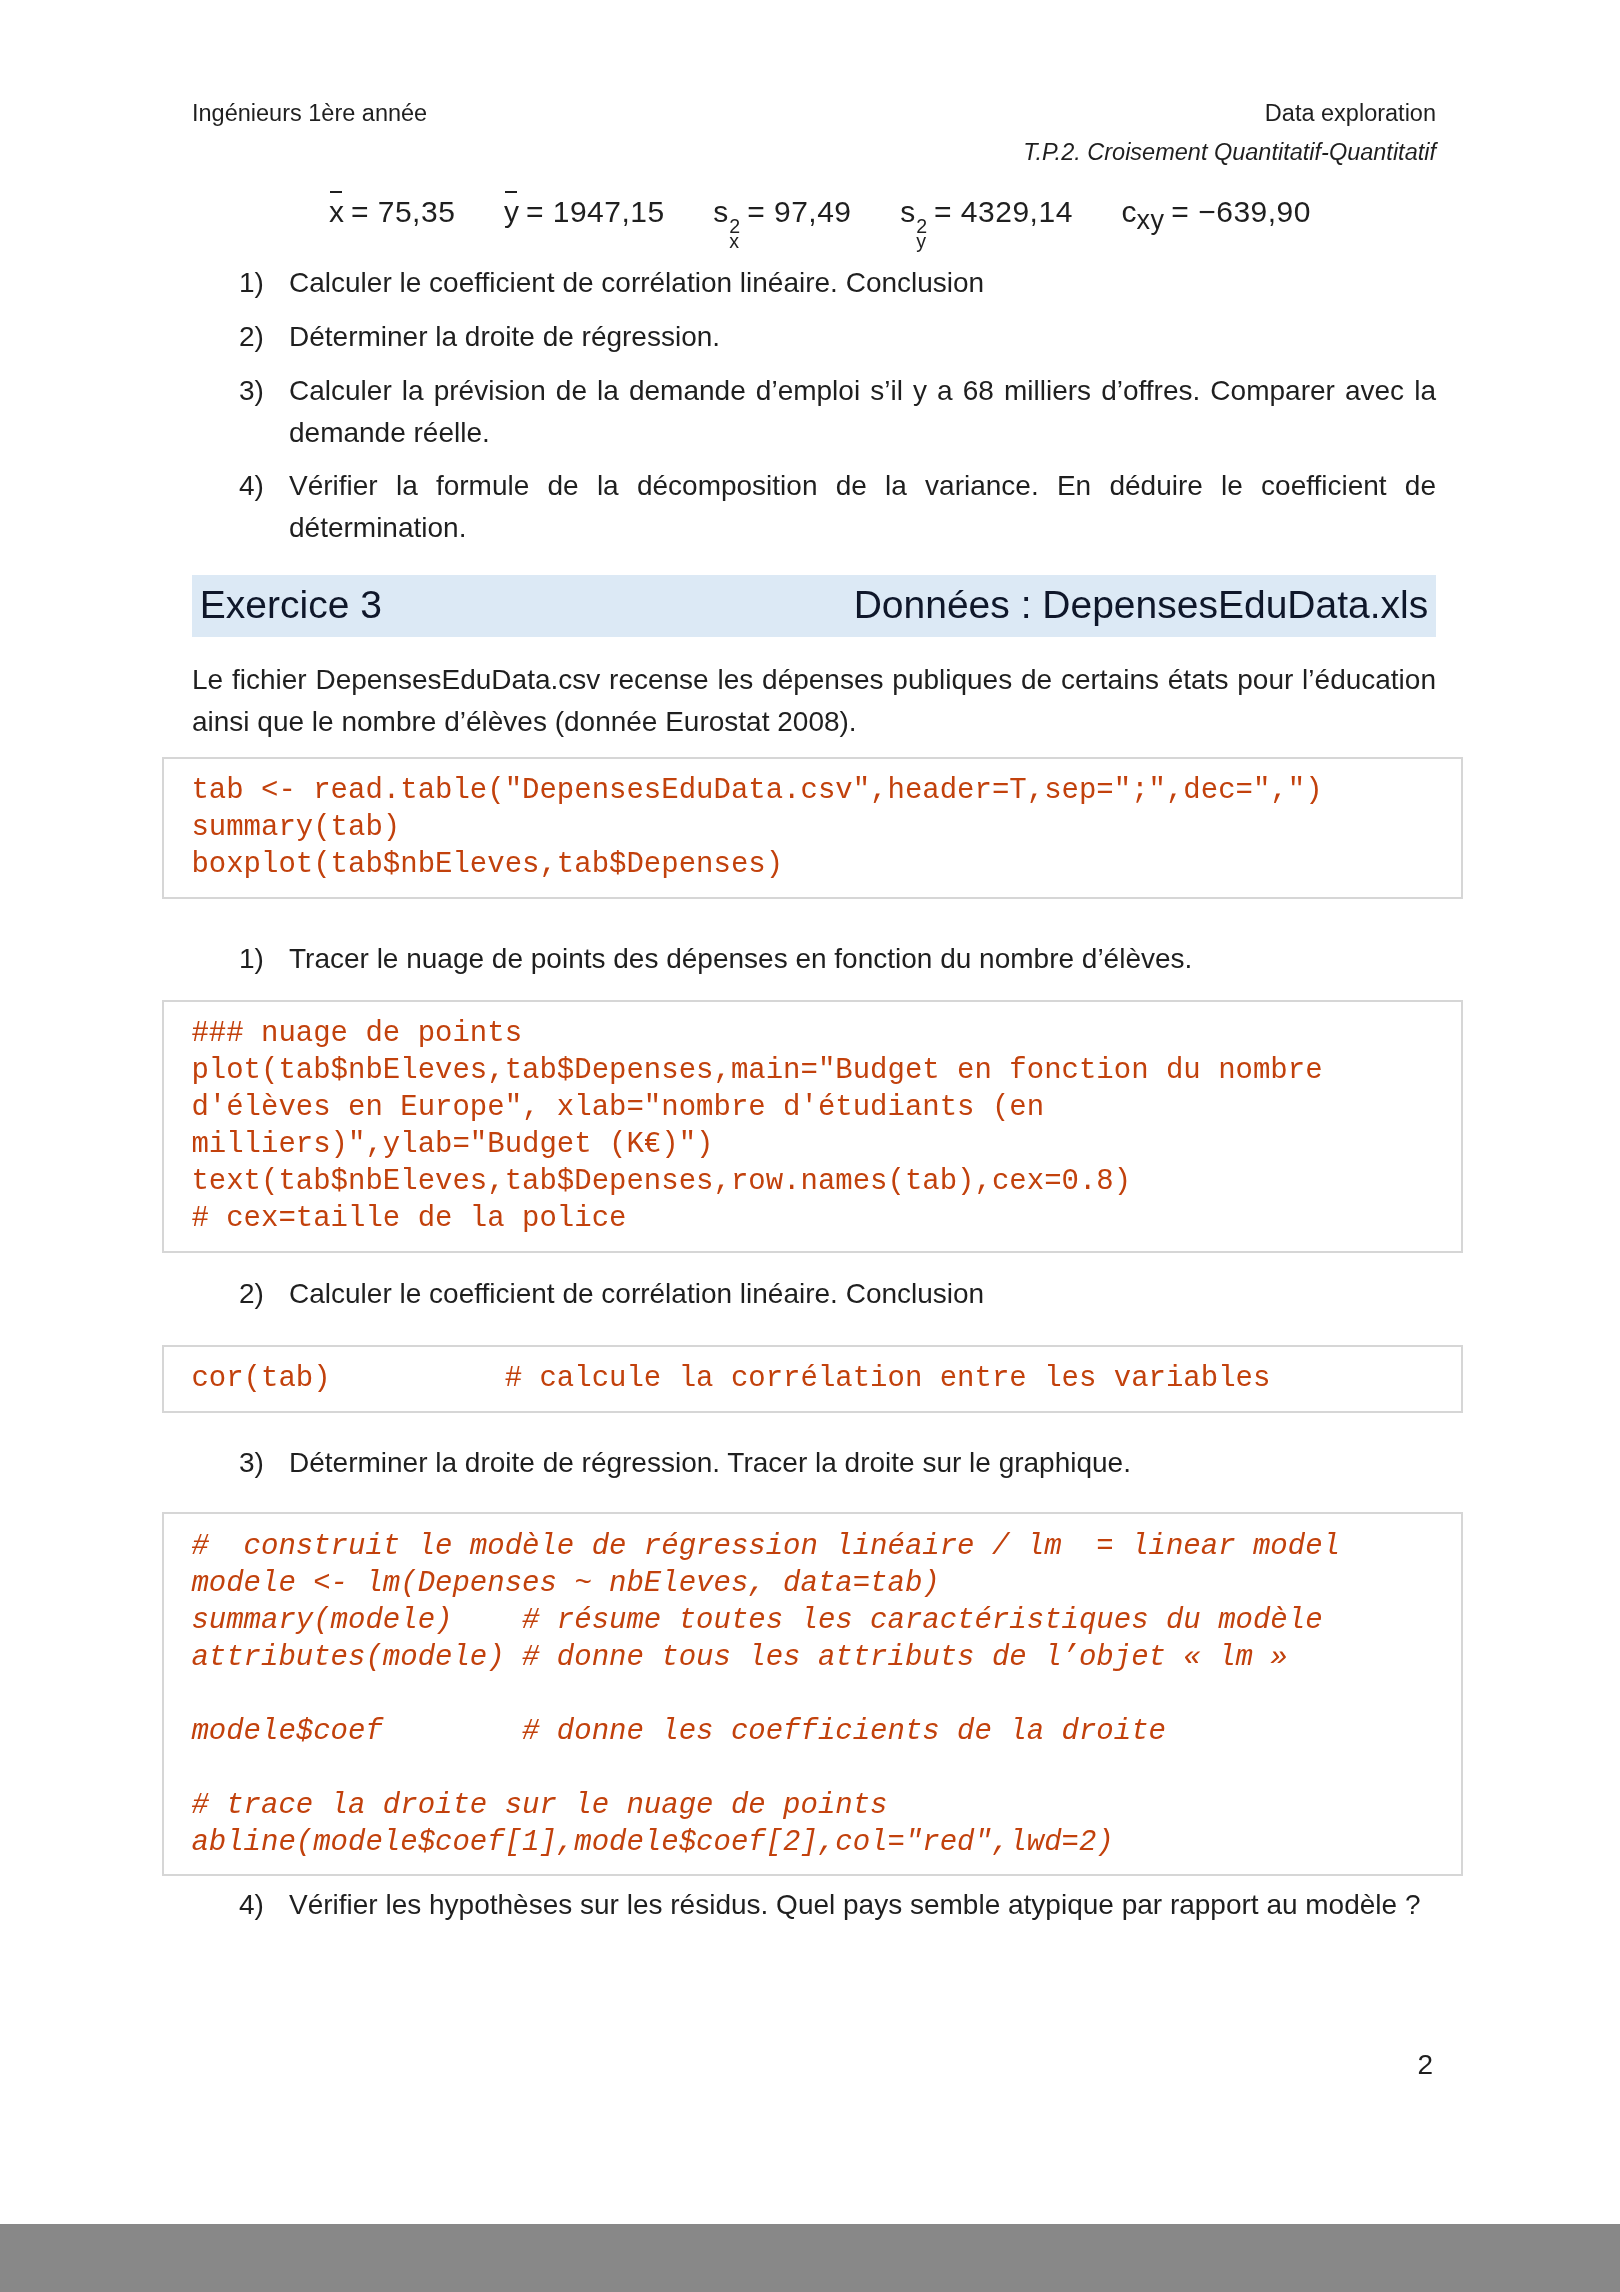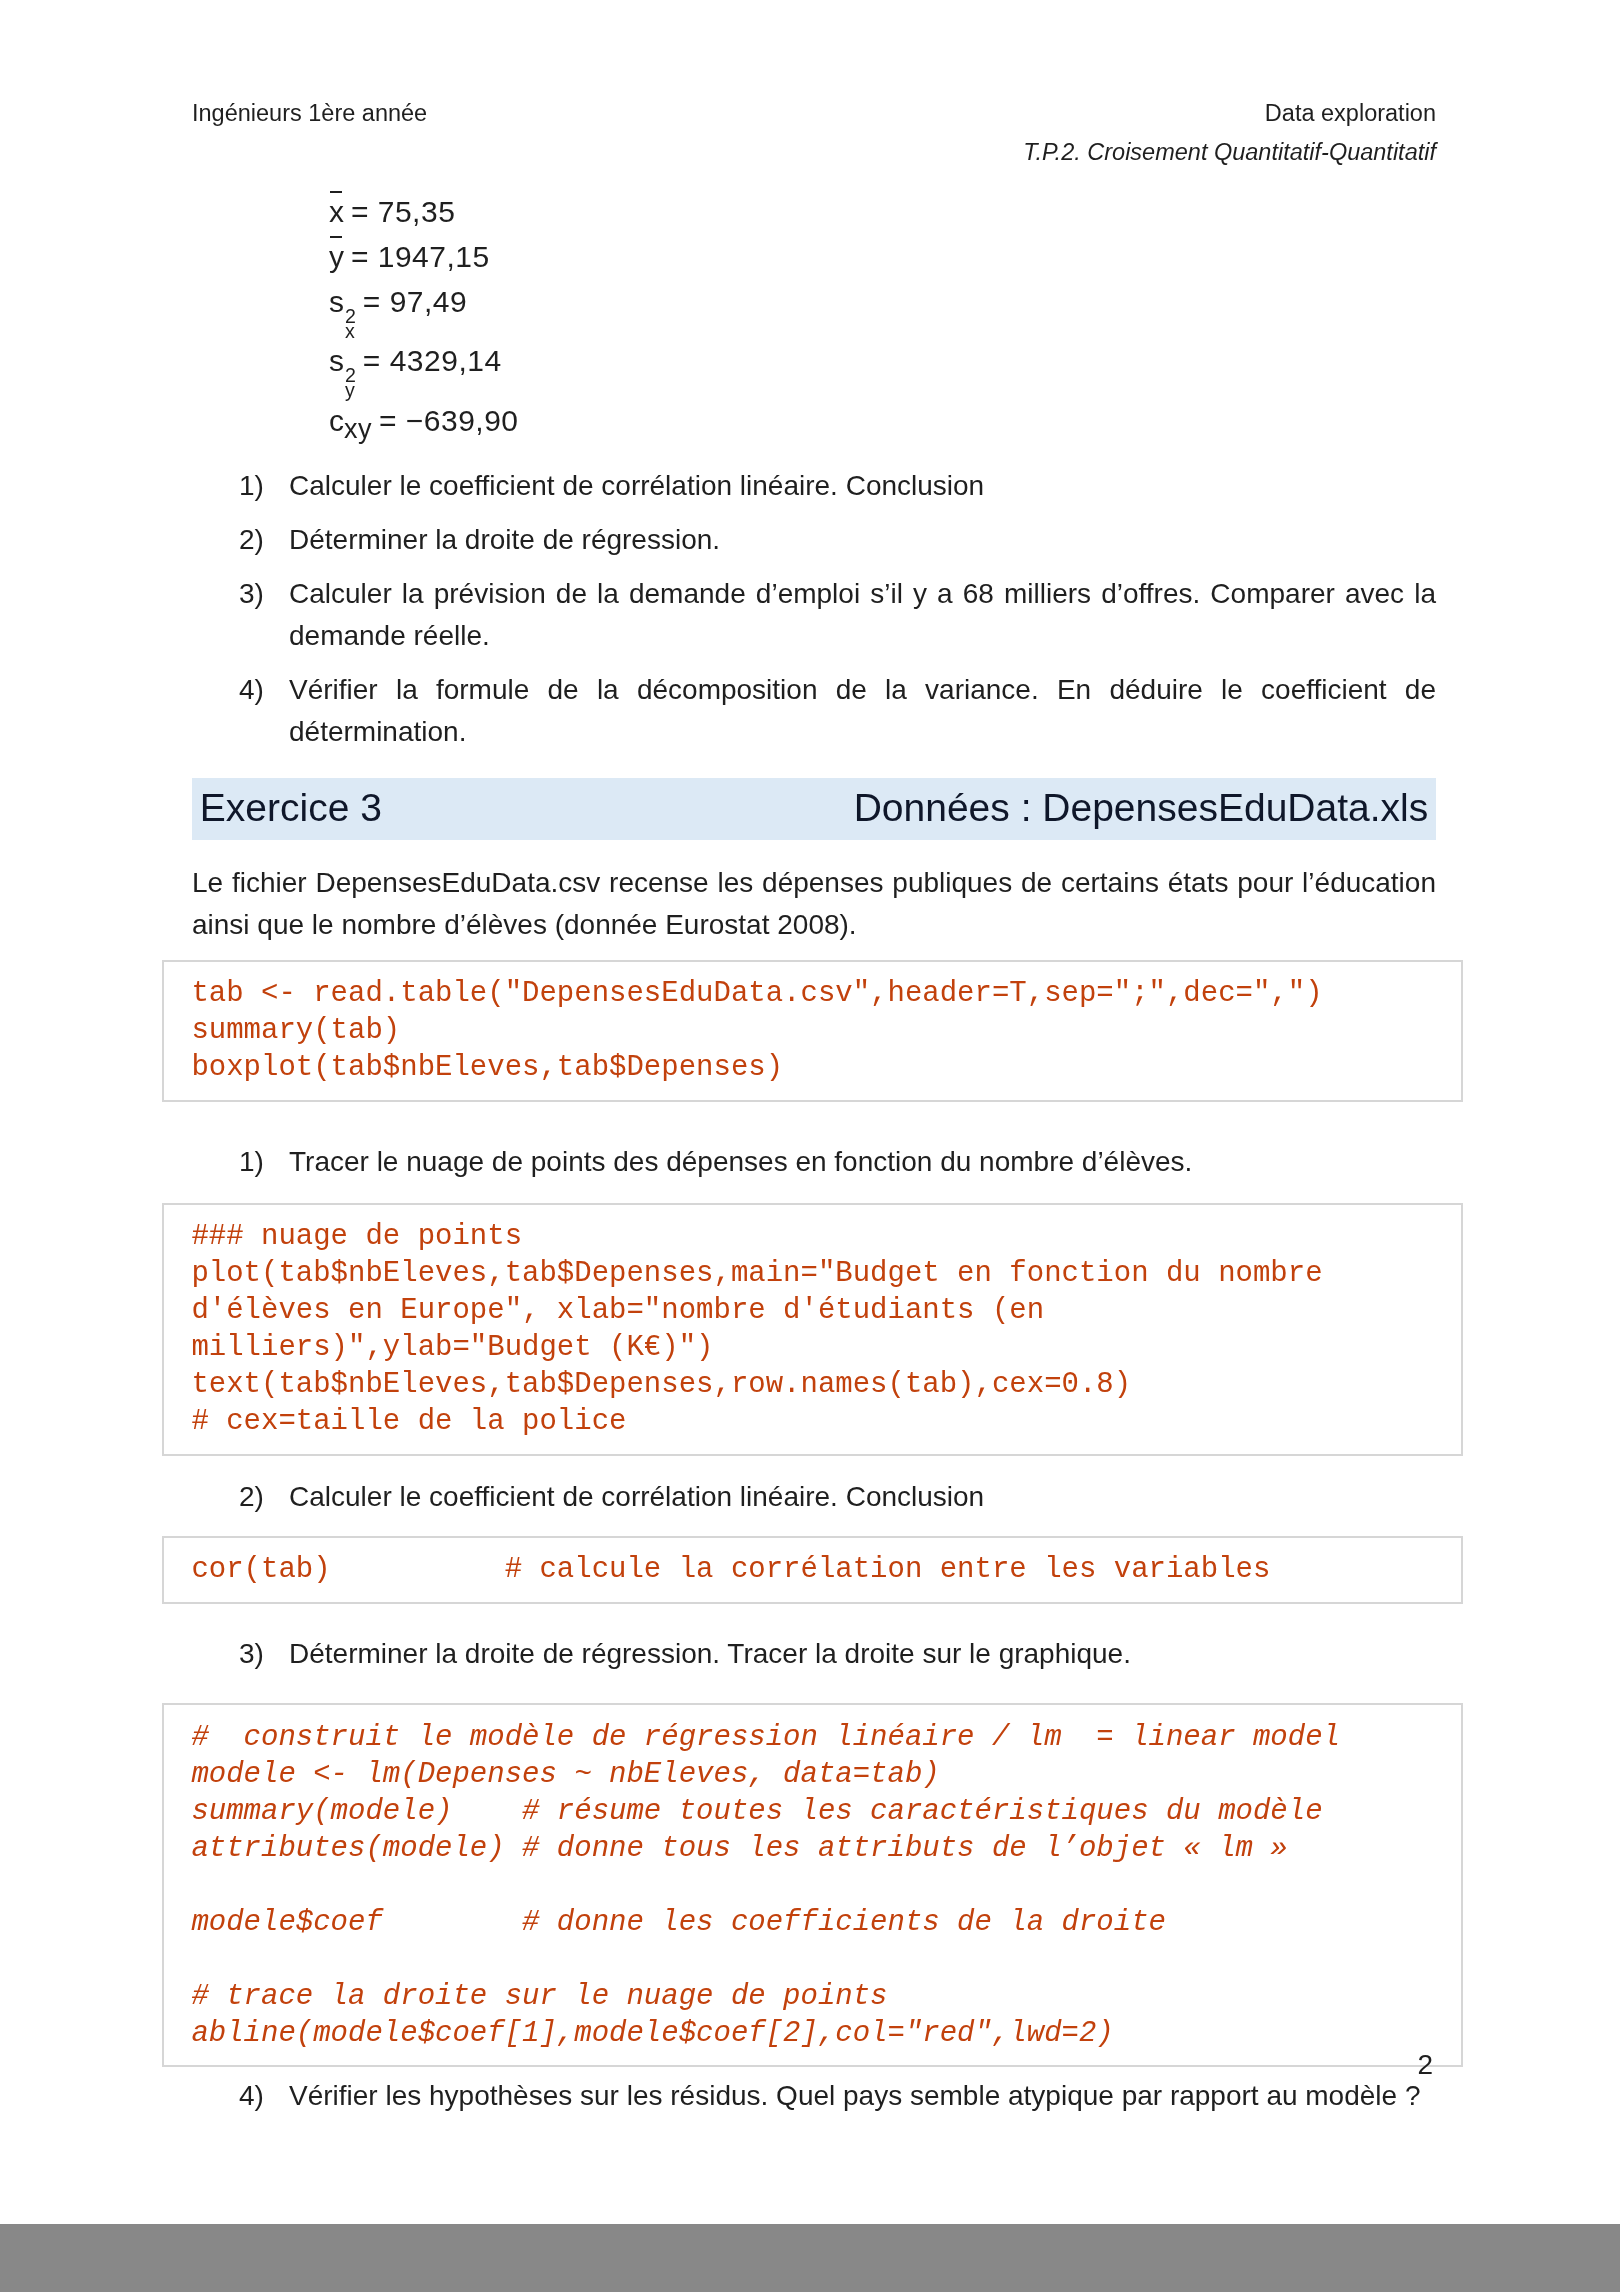--- a/index.html
+++ b/index.html
@@ -21,21 +21,20 @@
   .hdr-right { margin-left:auto; text-align:right; }
   .hdr-right .it { font-style: italic; }
   
   .lead { margin:38px 0 0 0; font-size:28px; line-height:1.5; }
   .formula-row {
     display:flex; justify-content:space-between;
     padding-left:137px; padding-right:125px;
     margin-top:17.6px;
     font-size:30px; line-height:45px;
     white-space:nowrap;
-    flex-direction:column;
   }
   .formula { display:inline-block; }
   .mvar { display:inline-block; position:relative; }
   .overbar::after {
     content:""; position:absolute; left:1px; right:2px; top:2px;
     border-top:2.5px solid #1f1f1f;
   }
   .supsub {
     display:inline-flex; flex-direction:column; align-items:flex-start;
     font-size:19.6px; line-height:14.7px;
@@ -68,21 +67,21 @@
     border:2px solid #d6d6d6;
     margin:0 -26.5px 0 -30px;
     padding:13.7px 25.5px 13.7px 27.4px;
     color:#c2410c;
     overflow:hidden;
   }
   .m-box1 { margin-top:13.7px; }
   .m-item-plot { margin-top:39px; }
   .m-box2 { margin-top:19.6px; }
   .m-item-cor { margin-top:19.6px; }
-  .m-box3 { margin-top:18px; }
+  .m-box3 { margin-top:30px; }
   .m-item-reg { margin-top:29px; }
   .m-box4 { margin-top:28px;font-style:italic; }
   .m-item-res { margin-top:7.8px; }
   
   .page-number {
     position:absolute; top:2049px; right:187px;
     font-size:28px;
   }
 </style>
 </head>

